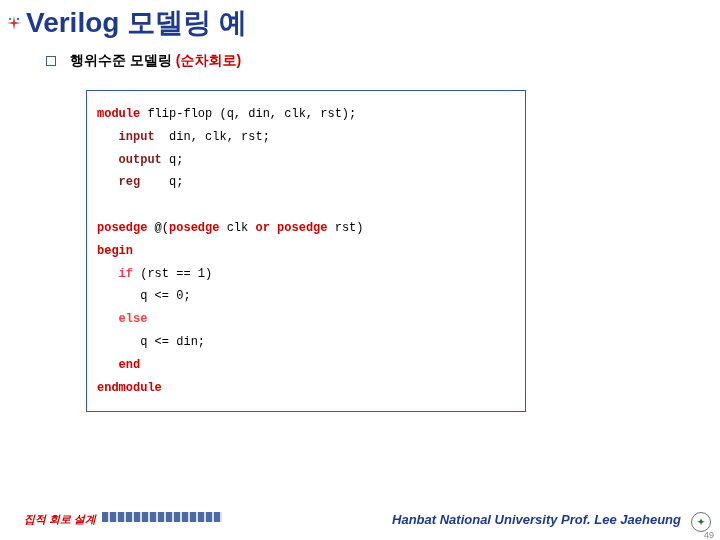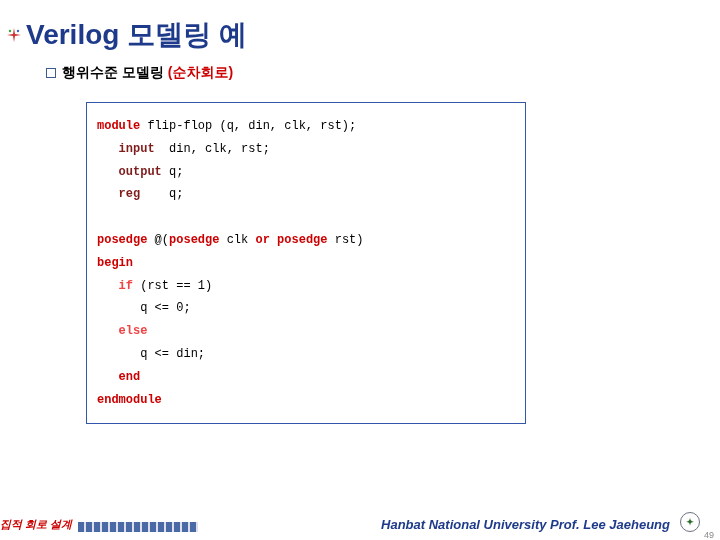--- a/index.html
+++ b/index.html
@@ -7,21 +7,21 @@
     width: 720px;
     height: 540px;
     background: #ffffff;
     font-family: Arial, sans-serif;
     position: relative;
     overflow: hidden;
   }
   .title-row {
     display: flex;
     align-items: center;
-    padding: 16px 6px 0 6px;
+    padding: 4px 6px 0 6px;
     gap: 4px;
   }
   .bullet-icon {
     width: 16px; height: 16px;
     display: inline-flex;
     align-items: center; justify-content: center;
   }
   .page-title {
     font-size: 28px;
     font-weight: bold;
@@ -34,20 +34,21 @@
     gap: 6px;
   }
   .square-bullet {
     width: 10px; height: 10px;
     border: 1.5px solid #3b5c8c;
     margin-top: 4px;
   }
   .subtitle {
     font-size: 14px;
     font-weight: bold;
+    margin-left: 8px;
   }
   .sub-red { color: #cc0000; }
   .code-box {
     margin: 20px 12px 0 86px;
     width: 440px;
     border: 1px solid #3355aa;
     padding: 12px 10px;
     font-family: "Courier New", monospace;
     font-size: 12px;
     line-height: 1.9;
@@ -55,24 +56,24 @@
   .code-line { white-space: pre; }
   .kw-mod { color: #cc0000; font-weight: bold; }
   .kw-io  { color: #7f1d1d; font-weight: bold; }
   .kw-alw { color: #cc0000; font-weight: bold; }
   .kw-ev  { color: #cc0000; font-weight: bold; }
   .kw-blk { color: #cc0000; font-weight: bold; }
   .kw-if  { color: #ef4444; font-weight: bold; }
   .footer {
     position: absolute;
     bottom: 8px;
-    left: 0; right: 12px;
+    left: 0; right: 1px;
     display: flex;
-    align-items: flex-end;
-    padding: 0 8px 0 0;
+    align-items: flex-start;
+    padding: 0 8px 0 24px;
     gap: 6px;
   }
   .footer-left {
     font-size: 11px;
     font-weight: bold;
     font-style: italic;
     color: #cc0000;
     white-space: nowrap;
   }
   .stripes {

